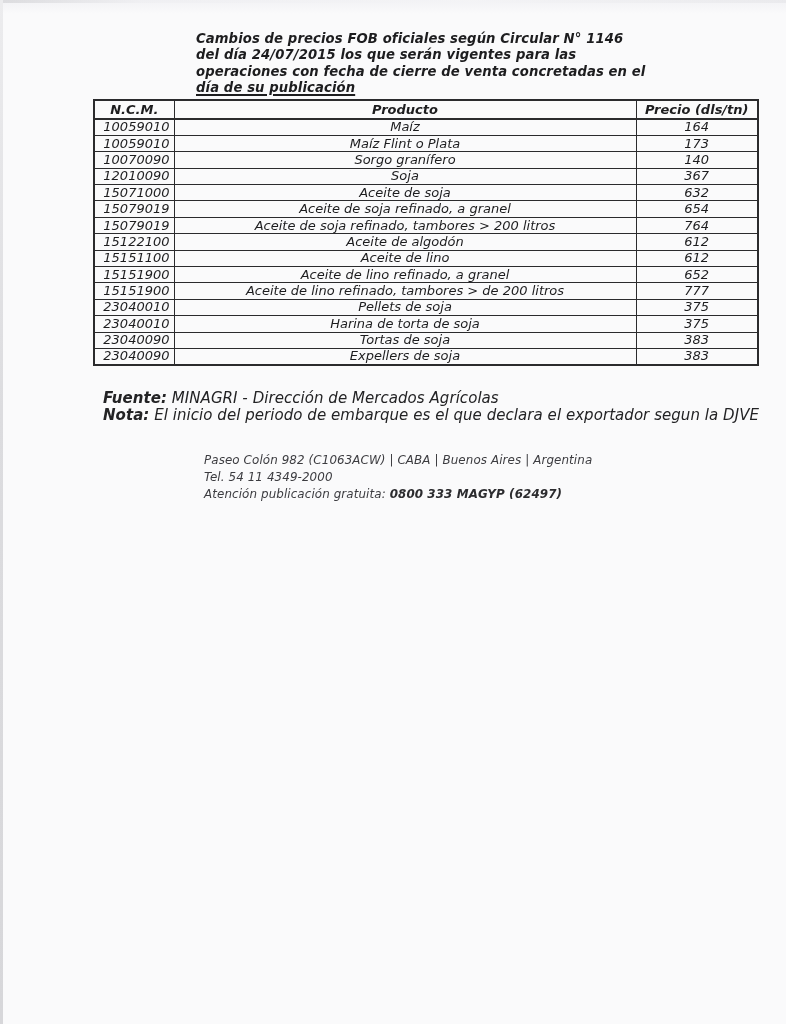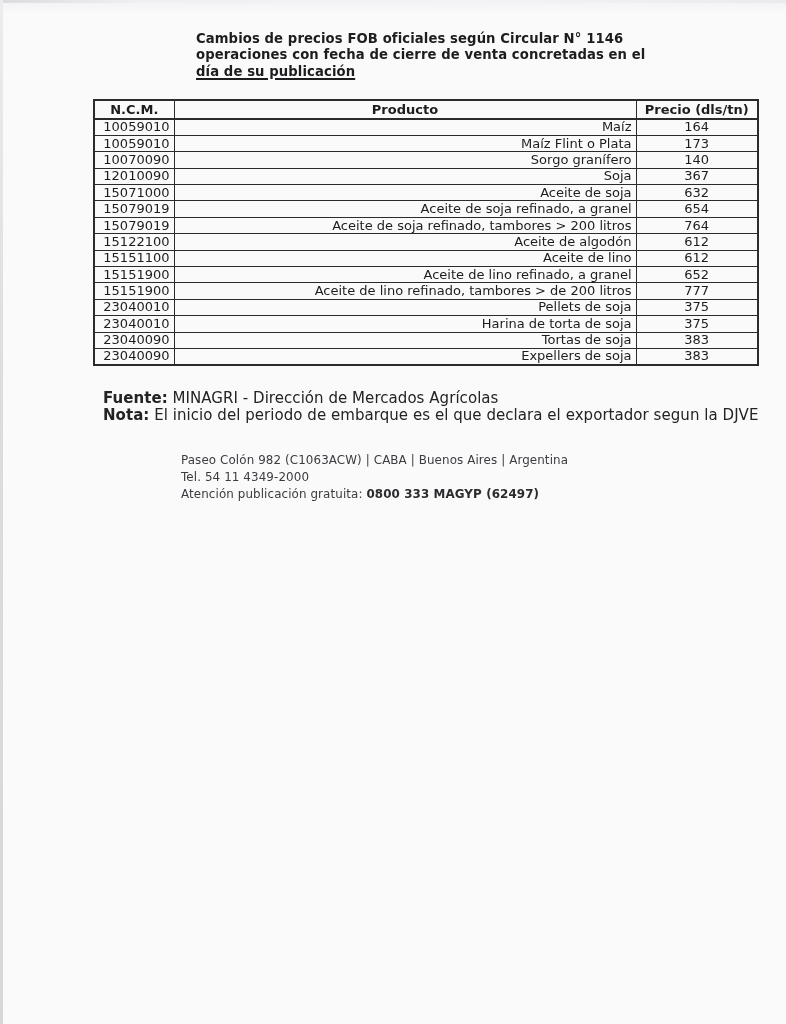--- a/index.html
+++ b/index.html
@@ -14,20 +14,21 @@
   body{
     font-family:"DejaVu Sans","Liberation Sans",sans-serif;
     background:#ffffff;
     overflow:hidden;
   }
   .page{
     position:relative;
     width:786px;height:1024px;
     background:var(--paper);
     background-image:linear-gradient(to bottom,#f2f2f5 0px,var(--paper) 14px);
+    font-style:italic;
   }
   
   .edge-left{
     position:absolute;left:0;top:0;width:3px;height:1024px;
     background:linear-gradient(to bottom,#ececee 0%,#dcdcdf 40%,var(--edge) 100%);
   }
   .edge-top{
     position:absolute;left:0;top:0;width:786px;height:3px;
     background:linear-gradient(to right,#c9c9cc,#ededf0 18%,#f4f4f6 60%,#e3e3e6);
     opacity:.55;
@@ -62,49 +63,50 @@
     height:16.4px;
     padding:0 4px;
     overflow:hidden;white-space:nowrap;
   }
   table.prices th{
     font-size:13px;font-weight:700;text-align:center;height:19px;
     border-bottom-width:2px;
   }
   table.prices{border:2px solid var(--table-border);}
   td.col-ncm{text-align:right;}
-  td.col-producto{text-align:right;padding-left:5px;margin-top:15px;}
+  td.col-producto{text-align:center;padding-left:5px;margin-top:15px;}
   td.col-precio{text-align:center;padding-right:5px;}
 
   
   .notes{
     position:absolute;left:103px;top:390px;
     font-size:15px;line-height:17.4px;color:#232325;
     white-space:nowrap;letter-spacing:.05px;
   }
   .notes b{font-weight:700;}
 
   
   .address{
-    position:absolute;left:181px;top:452px;
+    position:absolute;left:204px;top:452px;
     font-size:11.9px;line-height:17.2px;color:var(--muted-ink);
     white-space:nowrap;letter-spacing:.1px;
   }
   .address .bold{font-weight:700;color:#2c2c2f;}
 </style>
 </head>
 <body>
 
 <div class="page">
 
   <div class="edge-top"></div>
   <div class="edge-left"></div>
 
   <div class="doc-title">
     <div>Cambios de precios FOB oficiales según Circular N° 1146</div>
+    <div>del día 24/07/2015 los que serán vigentes para las</div>
     <div>operaciones con fecha de cierre de venta concretadas en el</div>
     <div class="underlined">día de su publicación</div>
   </div>
 
   <table class="prices">
     <colgroup>
         <col class="c1">
         <col class="c2">
         <col class="c3">
       </colgroup>

